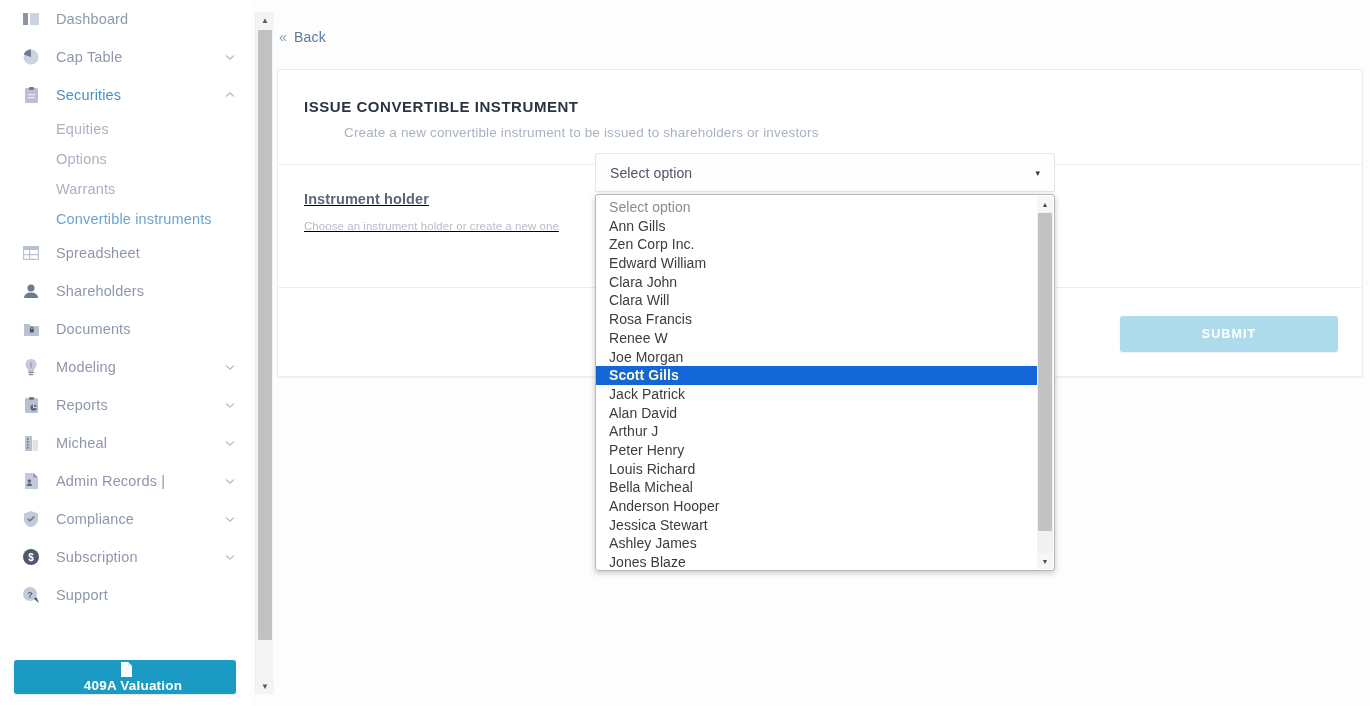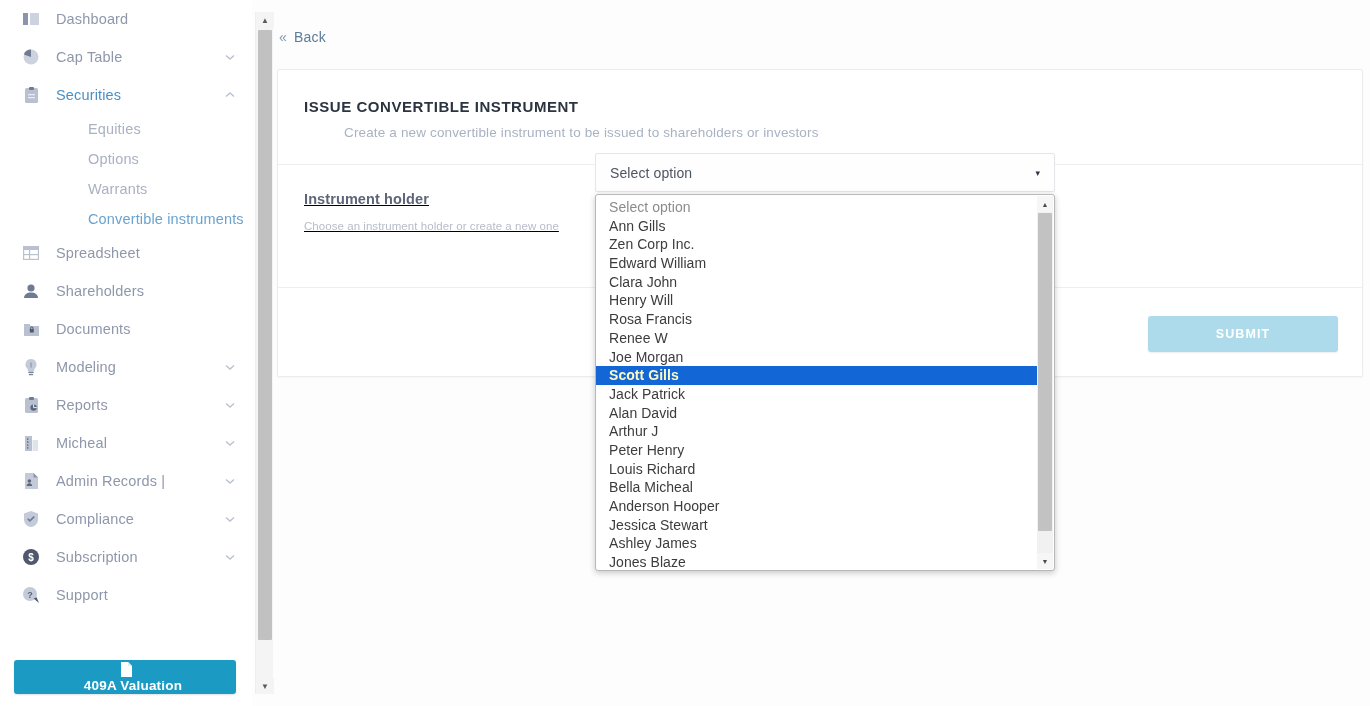--- a/index.html
+++ b/index.html
@@ -34,21 +34,21 @@
   }
   .nav-item.active .nav-label { color: #4a90c4; }
   .nav-item.active .nav-icon { color: #8ea8c4; }
   .chev {
     width: 12px; height: 12px; flex: 0 0 12px; color: #b9c0cf;
   }
   .chev svg { display: block; }
 
   .sub-item {
     display: flex; align-items: center;
-    height: 30px; padding-left: 88px;
+    height: 30px; padding-left: 56px;
     font-size: 14.5px; color: #a9b1c2; letter-spacing: .15px;
     cursor: pointer; white-space: nowrap;
   }
   .sub-item.active { color: #6aa3cf; }
 
   #valuation-btn {
     position: absolute; left: 14px; top: 660px;
     width: 222px; height: 34px;
     background: #1b9bc4; border-radius: 3px;
     display: flex; align-items: center; padding-left: 16px;
@@ -109,21 +109,21 @@
     font-size: 14.5px; font-weight: bold; color: #5d6577; letter-spacing: .1px;
   }
   #field-help {
     margin-top: 11px; font-size: 11.5px; color: #b6bdc9;
     line-height: 1.55; width: 270px; letter-spacing: .05px;
   }
 
   #card-footer { height: 90px; position: relative; }
   #submit-btn {
     position: absolute; right: 24px; top: 28px;
-    width: 190px; height: 36px;
+    width: 218px; height: 36px;
     background: #aedbeb; border: none; border-radius: 3px;
     color: #ffffff; font-weight: bold; font-size: 12.5px; letter-spacing: 1.1px;
     cursor: pointer;
     box-shadow: 0 1px 2px rgba(0,0,0,.07);
   }
 
   
   #select-box {
     position: absolute; left: 322px; top: 153px;
     width: 460px; height: 39px;
@@ -406,21 +406,21 @@
       <span id="select-caret">▾</span>
     </div>
 
     <div id="dropdown">
       <div id="dropdown-list">
           <div class="opt placeholder">Select option</div>
           <div class="opt">Ann Gills</div>
           <div class="opt">Zen Corp Inc.</div>
           <div class="opt">Edward William</div>
           <div class="opt">Clara John</div>
-          <div class="opt">Henry Will</div>
+          <div class="opt">Clara Will</div>
           <div class="opt">Rosa Francis</div>
           <div class="opt">Renee W</div>
           <div class="opt">Joe Morgan</div>
           <div class="opt selected">Scott Gills</div>
           <div class="opt">Jack Patrick</div>
           <div class="opt">Alan David</div>
           <div class="opt">Arthur J</div>
           <div class="opt">Peter Henry</div>
           <div class="opt">Louis Richard</div>
           <div class="opt">Bella Micheal</div>

